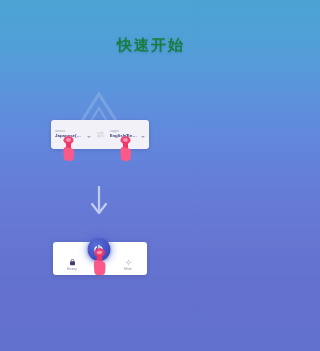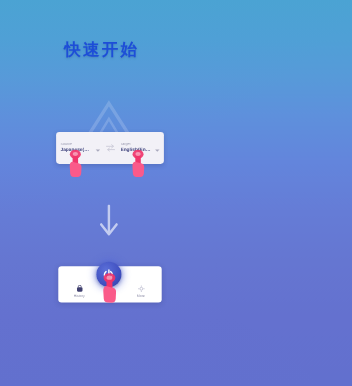--- a/index.html
+++ b/index.html
@@ -26,22 +26,22 @@
     transform:translateX(-50%);
     width:108px; height:62px;
     opacity:.17;
     pointer-events:none;
   }
 
   
   .title {
     position:absolute;
     top:36px; left:0; right:12px;
-    text-align:center;
-    color:#1d4ed8;
+    text-align:right;
+    color:#15803d;
     font-size:15px;
     font-weight:bold;
     letter-spacing:2px;
     text-shadow:0 1px 2px rgba(30,60,120,.25);
   }
 
   
   .lang-panel {
     position:absolute;
     left:51px; top:120px;

